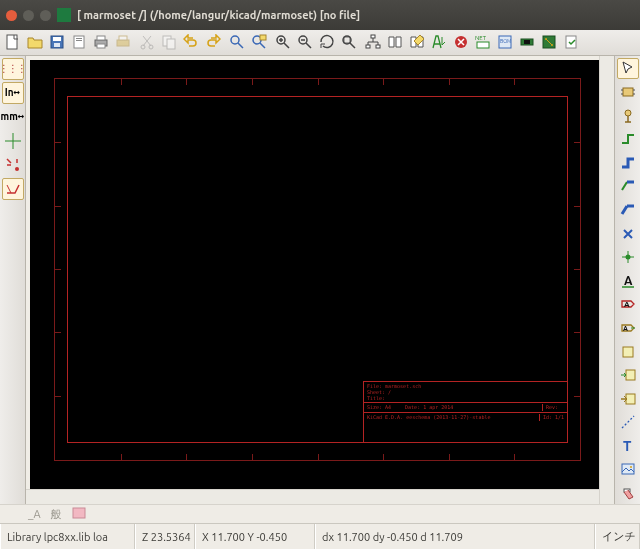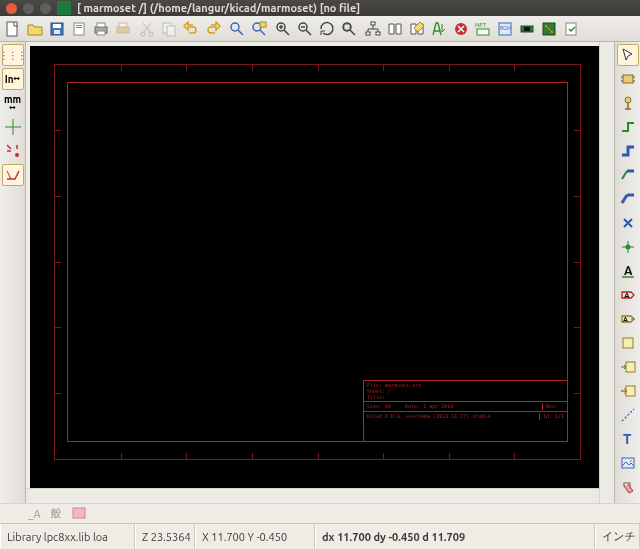--- a/index.html
+++ b/index.html
@@ -13,21 +13,21 @@
     display: flex;
     flex-direction: column;
   }
   
   .titlebar {
     height: 16px;
     background: linear-gradient(to bottom, #4a4945, #3c3b37);
     display: flex;
     align-items: center;
     color: #dfdbd2;
-    padding: 8px 6px;
+    padding: 15px 6px;
     gap: 6px;
   }
   .window-controls { display: flex; gap: 6px; }
   .wc {
     width: 11px; height: 11px; border-radius: 50%;
     display: inline-block;
   }
   .wc.close { background: #e55d3d; }
   .wc.min   { background: #5f5e58; }
   .wc.max   { background: #5f5e58; }
@@ -185,21 +185,21 @@
     border-left: 1px solid #ffffff;
     padding: 2px 6px;
     height: 100%;
     display:flex;align-items:center;
     white-space: nowrap;
     overflow: hidden;
   }
   .statusbar .cell.lib { width:135px; }
   .statusbar .cell.z { width:60px; }
   .statusbar .cell.xy { width:120px;text-align:center; }
-  .statusbar .cell.dxy { flex:1;font-weight:bold; }
+  .statusbar .cell.dxy { flex:1; }
   .statusbar .cell.unit { width:45px; }
 
 </style>
 </head>
 <body>
 
 <div class="titlebar">
   <div class="window-controls">
     <span class="wc close"></span>
     <span class="wc min"></span>
@@ -379,21 +379,21 @@
 </div>
 
 <div class="main">
 
   <div class="toolbar-left">
     <div class="lbtn active" style="color:#b04040;letter-spacing:-1px">⋮⋮⋮</div>
     <div class="lbtn active" style="font-weight:bold;flex-direction:row;line-height:.9">
         <span>In</span>
         <span style="font-size:8px">↔</span>
       </div>
-    <div class="lbtn" style="font-weight:bold;flex-direction:column;line-height:.9">
+    <div class="lbtn" style="font-weight:bold;flex-direction:row;line-height:.9">
         <span>mm</span>
         <span style="font-size:8px">↔</span>
       </div>
     <div class="lbtn">
         <svg width="16" height="16" viewBox="0 0 16 16">
           <path d="M8 0v16M0 8h16" stroke="#2a8b2a"></path>
         </svg>
       </div>
     <div class="lbtn">
         <svg width="16" height="16" viewBox="0 0 16 16">

